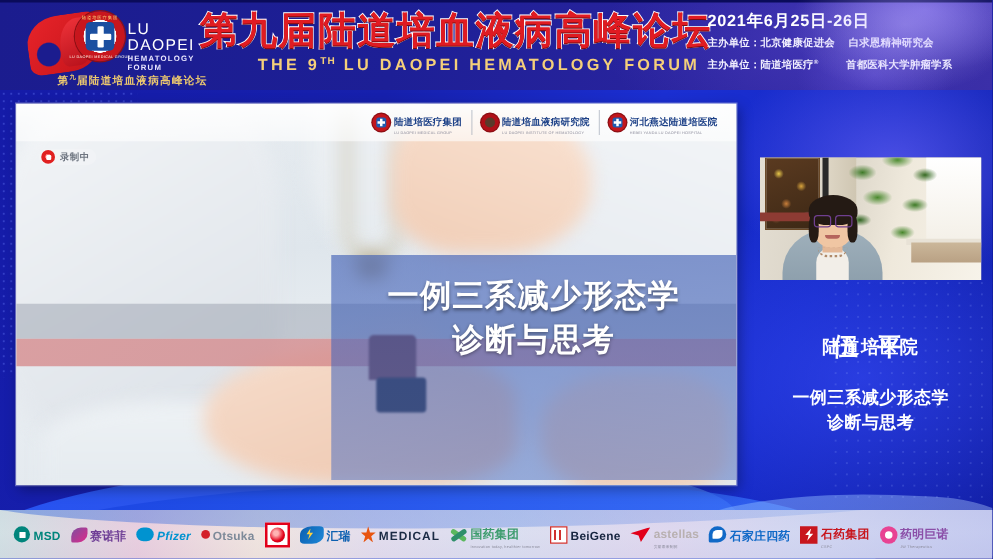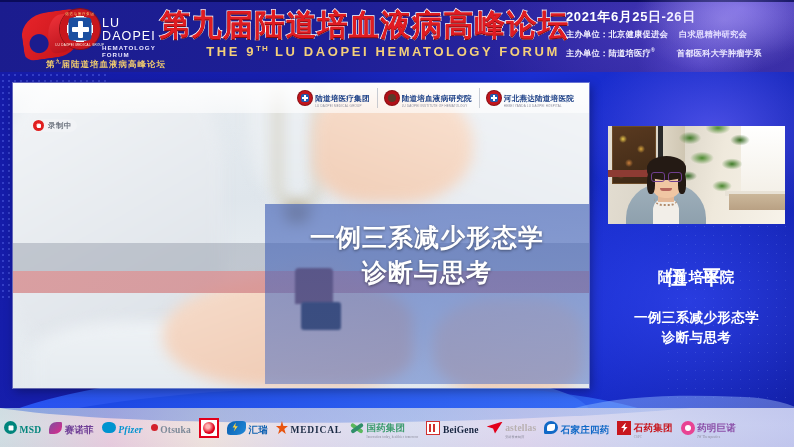--- a/index.html
+++ b/index.html
@@ -514,21 +514,21 @@
   <div id="speaker-name">伍 平</div>
   <div id="speaker-org">陆道培医院</div>
   <div id="speaker-topic">
     <div>一例三系减少形态学</div>
     <div>诊断与思考</div>
   </div>
 
   <div id="sponsor-bar">
     <div id="sponsor-tint"></div>
     <div id="sponsor-wave"></div>
-    <div id="sponsor-list" style="position:relative;z-index:2;display:flex;align-items:center;width:763px;justify-content:flex-start;font-family:Liberation Serif, serif;">
+    <div id="sponsor-list" style="position:relative;z-index:2;display:flex;align-items:center;width:763px;justify-content:flex-end;">
         <div class="sponsor">
           <span class="sp-mark m-msd"></span>
           <span><span class="sp-name sp-msd">MSD</span></span>
         </div>
         <div class="sponsor">
           <span class="sp-mark m-sanofi"></span>
           <span><span class="sp-name sp-sanofi">赛诺菲</span></span>
         </div>
         <div class="sponsor">
           <span class="sp-mark m-pfizer"></span>

